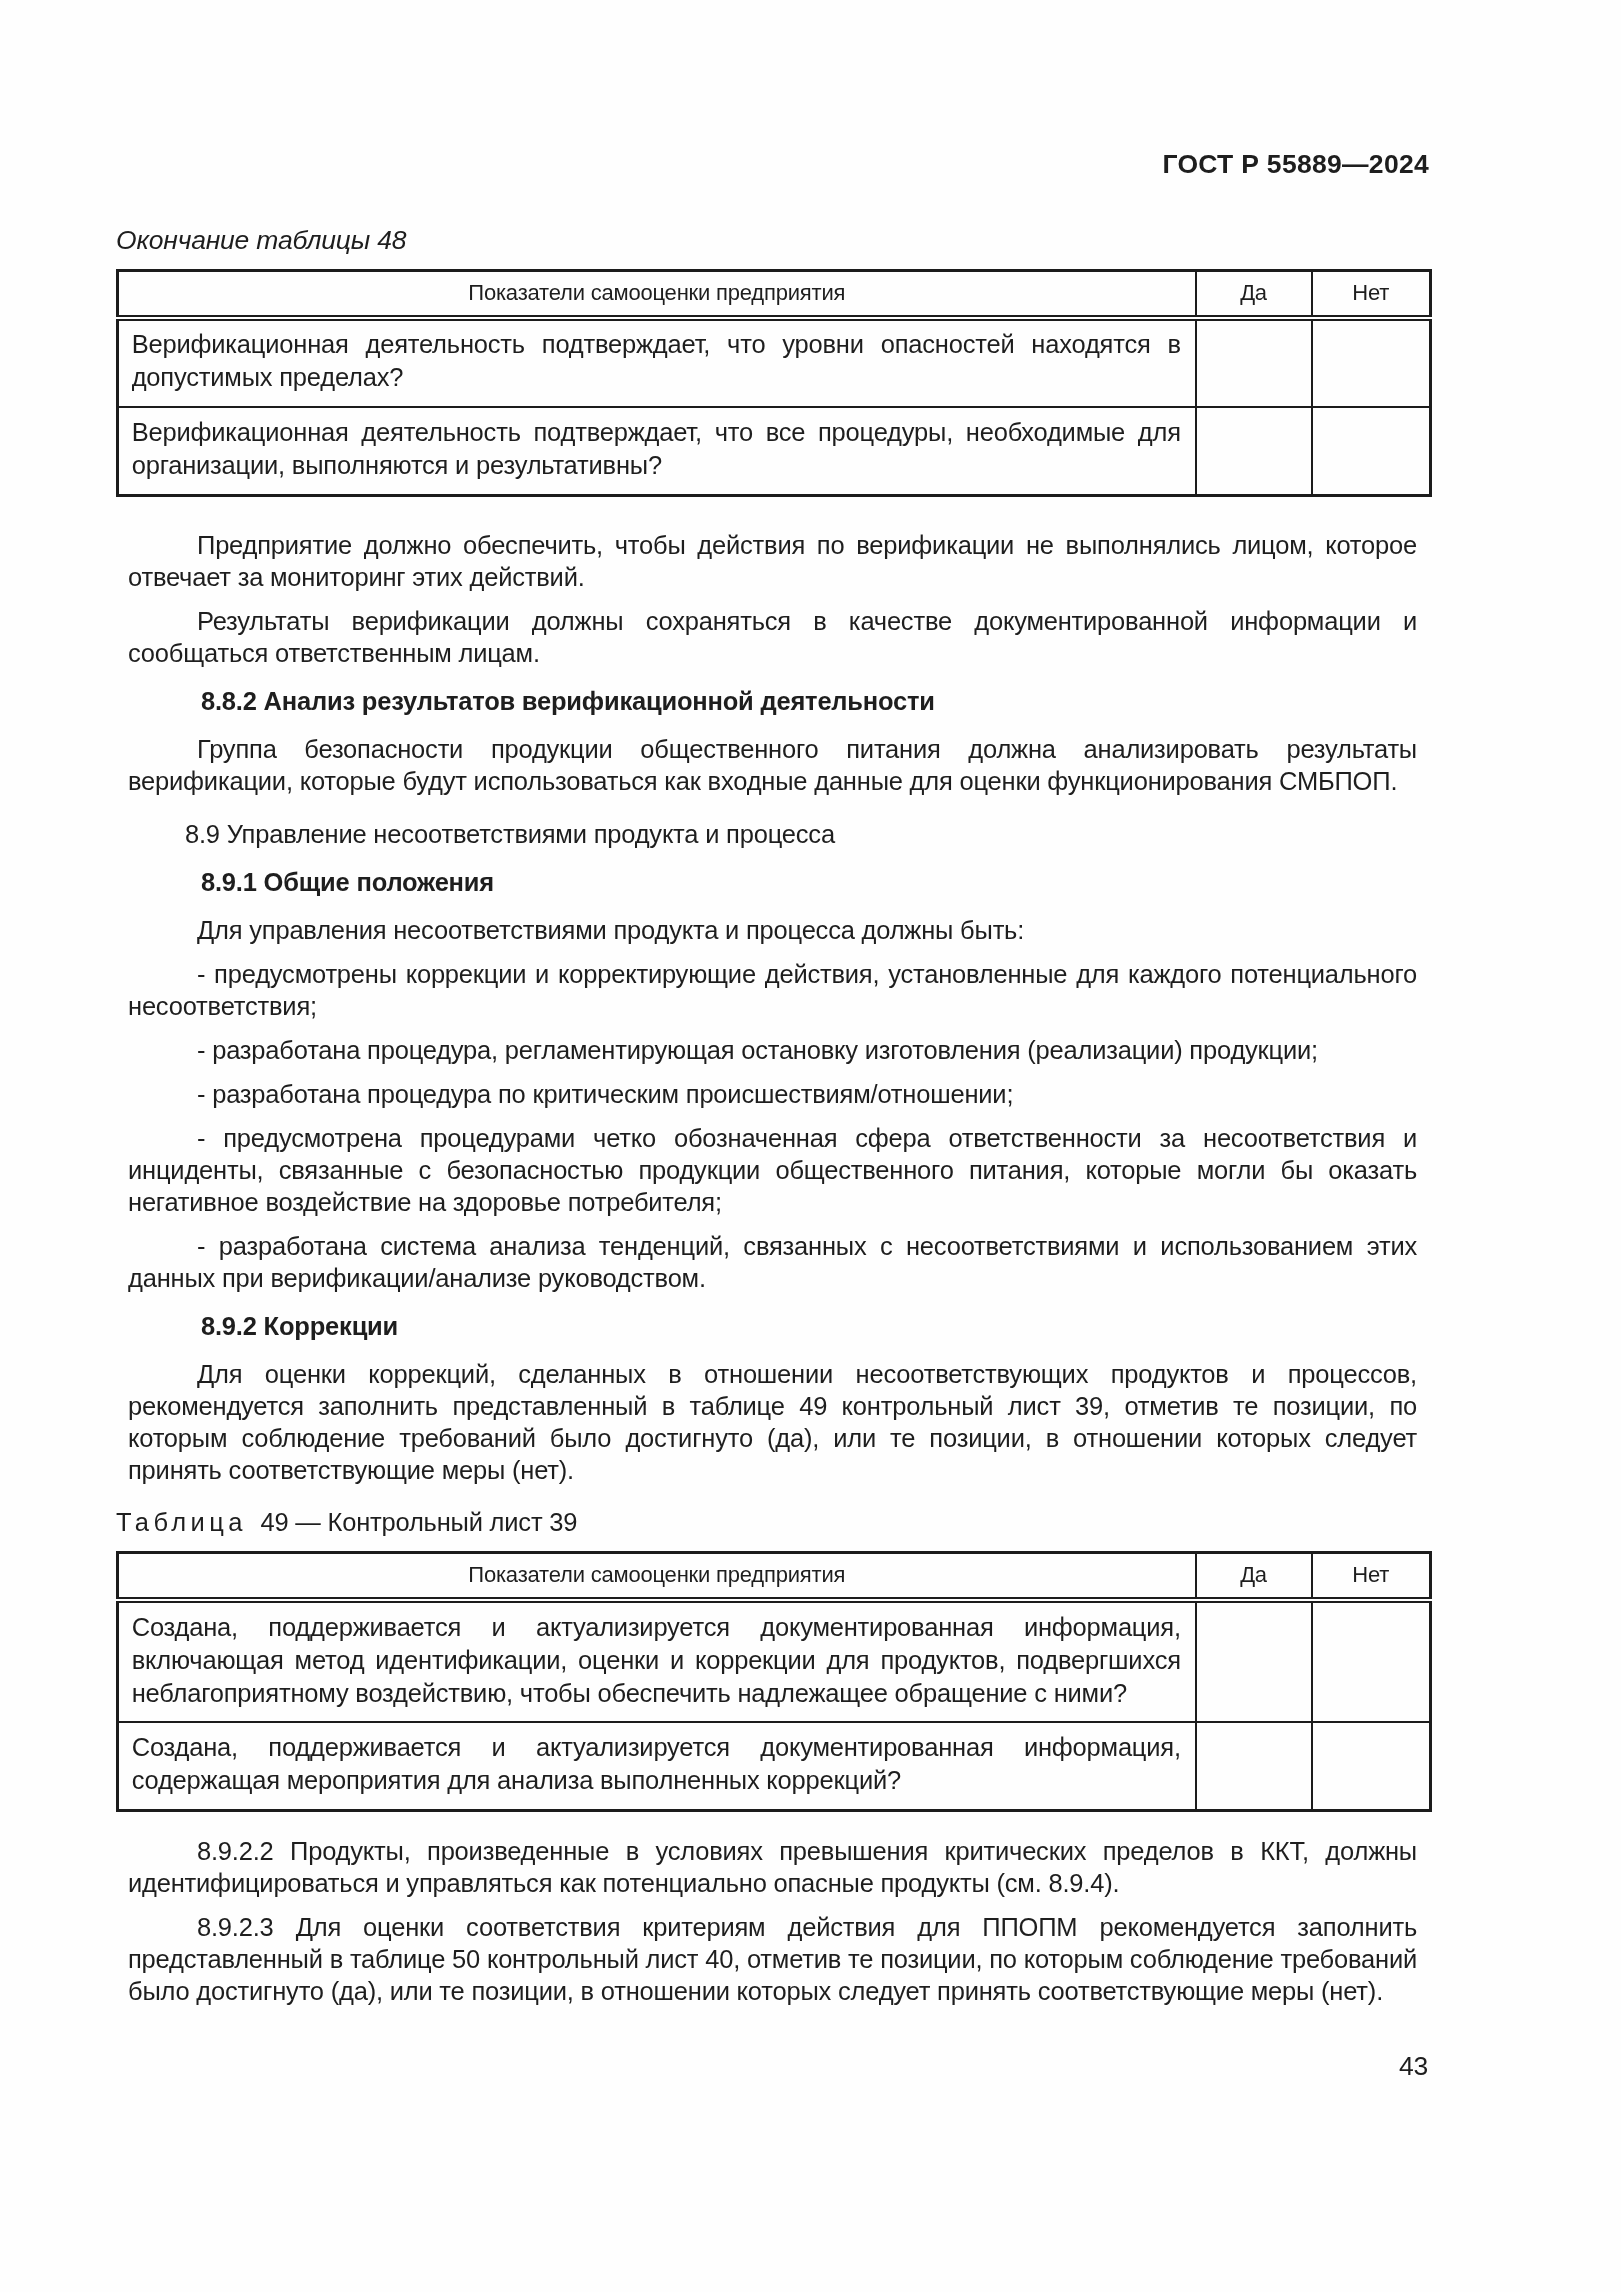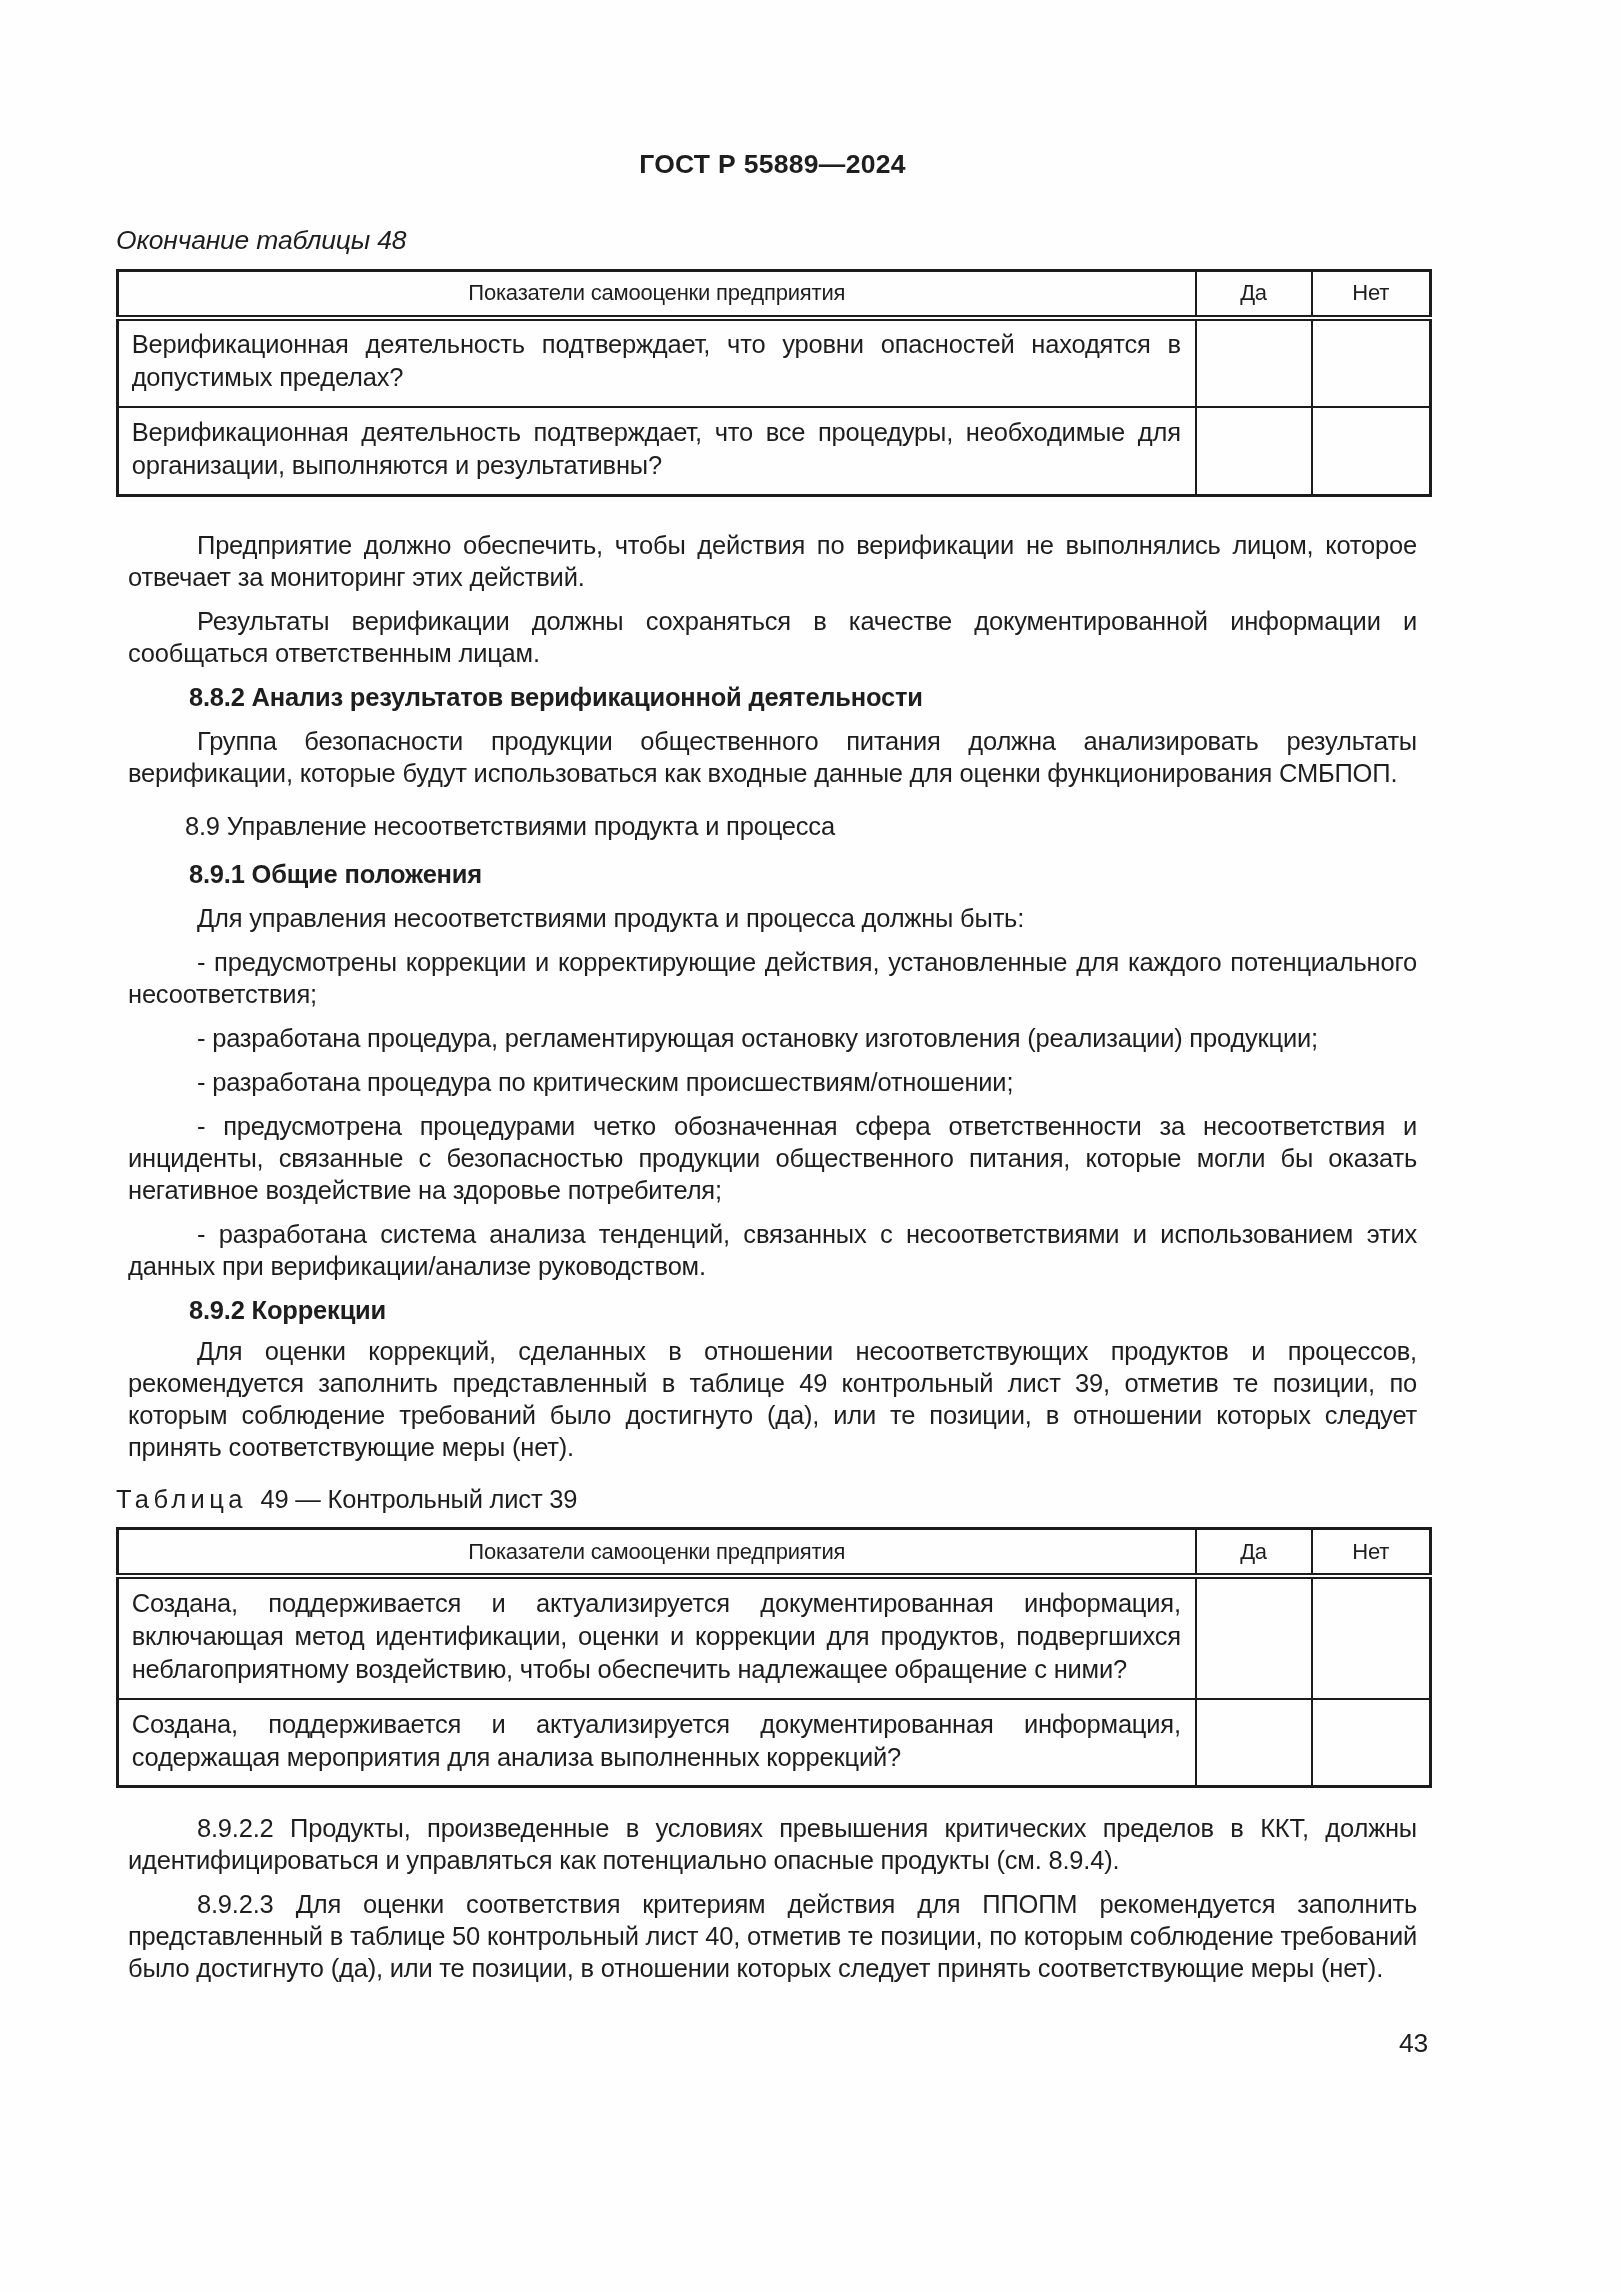--- a/index.html
+++ b/index.html
@@ -22,21 +22,21 @@
     top: 0;
     width: 1313px;
     padding-top: 148px;
     font-size: 25.5px;
     line-height: 32px;
     letter-spacing: -0.2px;
   }
   .doc-header {
     font-weight: 700;
     font-size: 26.5px;
-    text-align: center;
+    text-align: right;
     letter-spacing: 0.3px;
   }
   .cont-caption {
     font-style: italic;
     margin-top: 44px;
     font-size: 26.5px;
   }
   table.checklist {
     border-collapse: collapse;
     table-layout: fixed;
@@ -68,21 +68,21 @@
     hyphens: auto;
   }
   .checklist td.m { padding: 0; }
   .para {
     margin: 12px;
     text-indent: 69px;
     text-align: justify;
     hyphens: auto;
   }
   .h-sub {
-    margin: 4px;
+    margin: 16px;
     font-weight: 700;
     text-indent: 69px;
   }
   .h-sec {
     margin: 21.6px 0 15.7px 0;
     font-weight: 400;
     text-indent: 69px;
   }
   .mt-after-t48 { margin-top: 32px; }
   .mt-small     { margin-top: 8.8px; }

